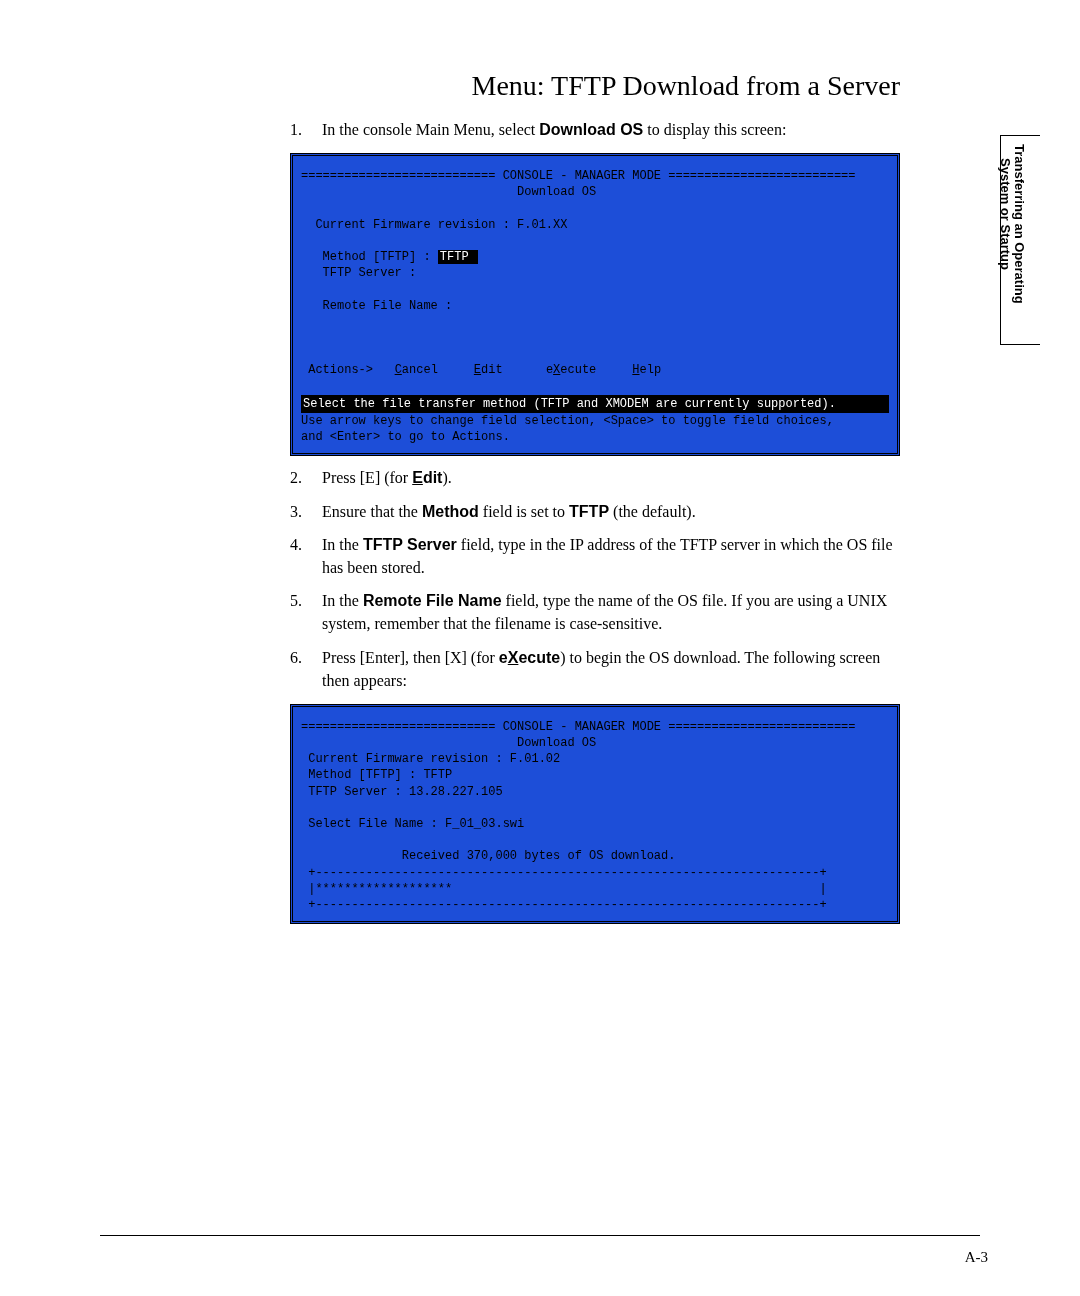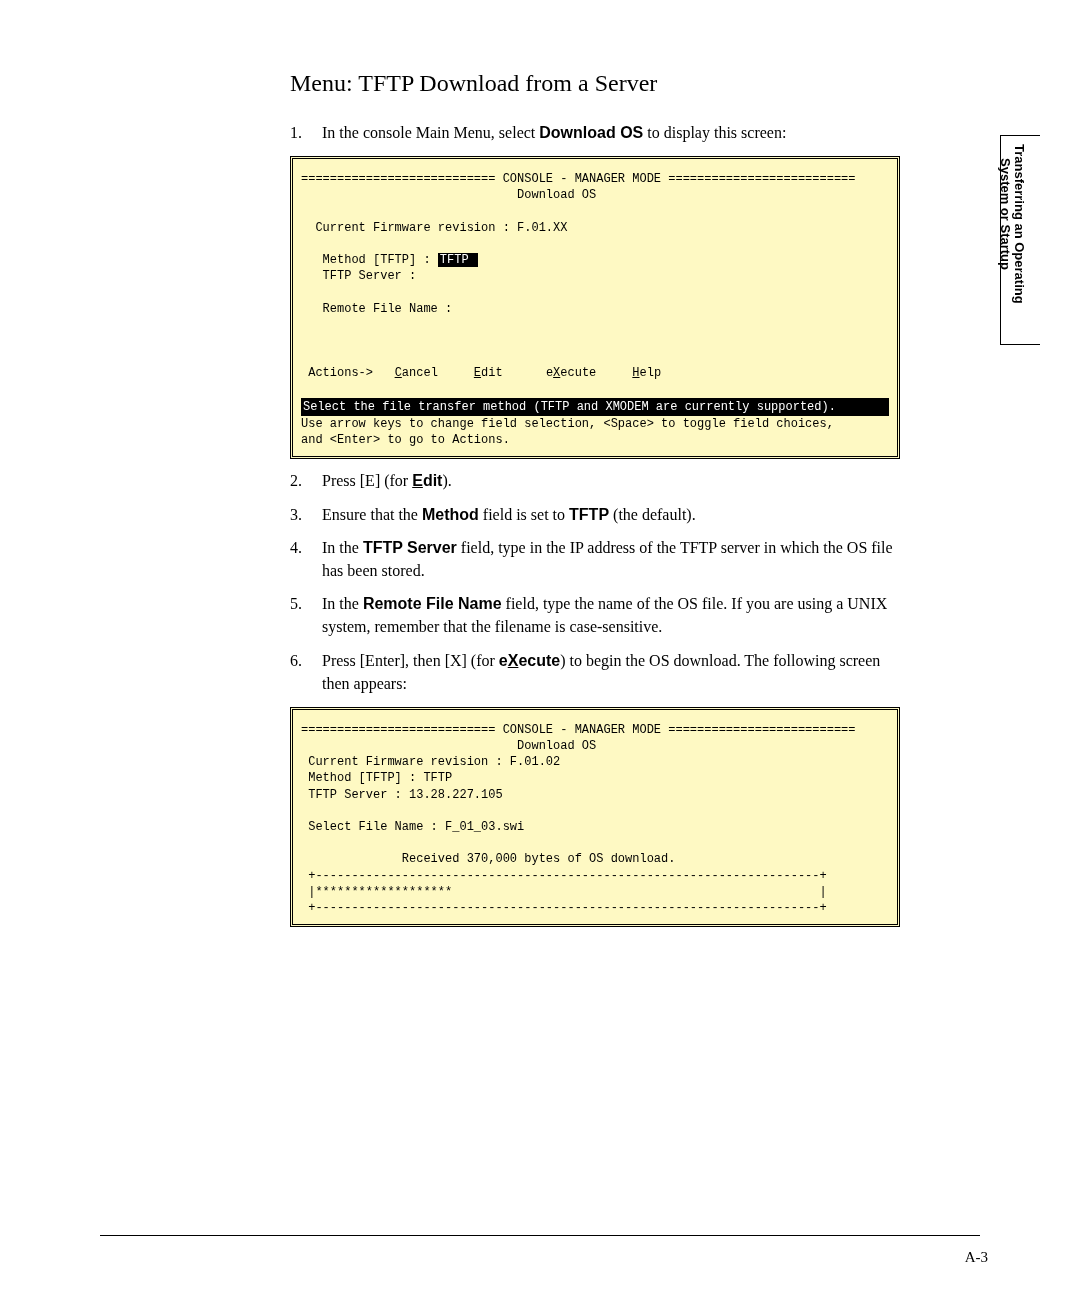--- a/index.html
+++ b/index.html
@@ -56,22 +56,23 @@
       left: 12px;
     }
     .content {
       margin-left: 190px;
       margin-right: 0;
       width: 610px;
     }
     h2.section-title {
       font-family: "Times New Roman", serif;
       font-weight: normal;
-      font-size: 24px;
-      margin-bottom: 24px;
+      font-size: 28px;
+      margin-bottom: 16px;
+      text-align: right;
     }
     .step {
       font-size: 16px;
       line-height: 1.45;
       margin-bottom: 10px;
       display: flex;
     }
     .step-num {
       width: 32px;
       flex-shrink: 0;
@@ -85,21 +86,21 @@
     }
     .console-box {
       border: 3px solid #000;
       border-style: double;
       padding: 12px 8px 8px 8px;
       font-family: "Courier New", Courier, monospace;
       font-size: 12px;
       line-height: 1.35;
       margin: 12px 0 10px 0;
       white-space: pre;
-      background: #fef9c3;
+      background: #1d4ed8;
     }
     .console-invert {
       background: #000;
       color: #fff;
       display: inline;
       padding: 0 2px;
     }
     .console-block-invert {
       background: #000;
       color: #fff;

